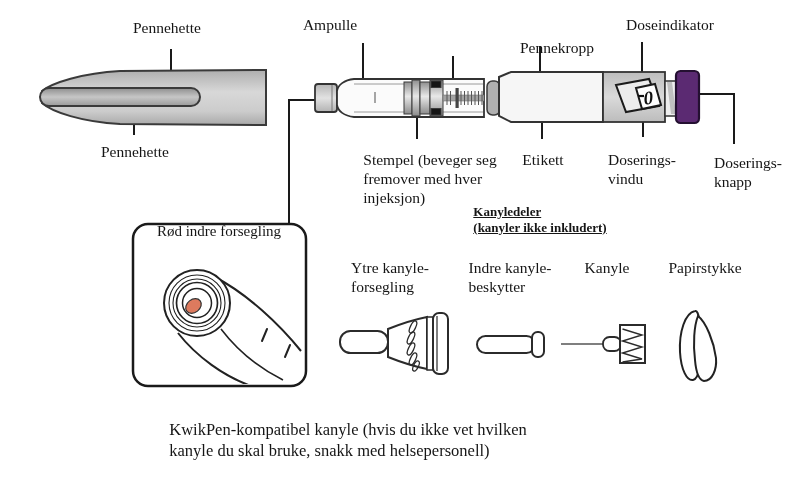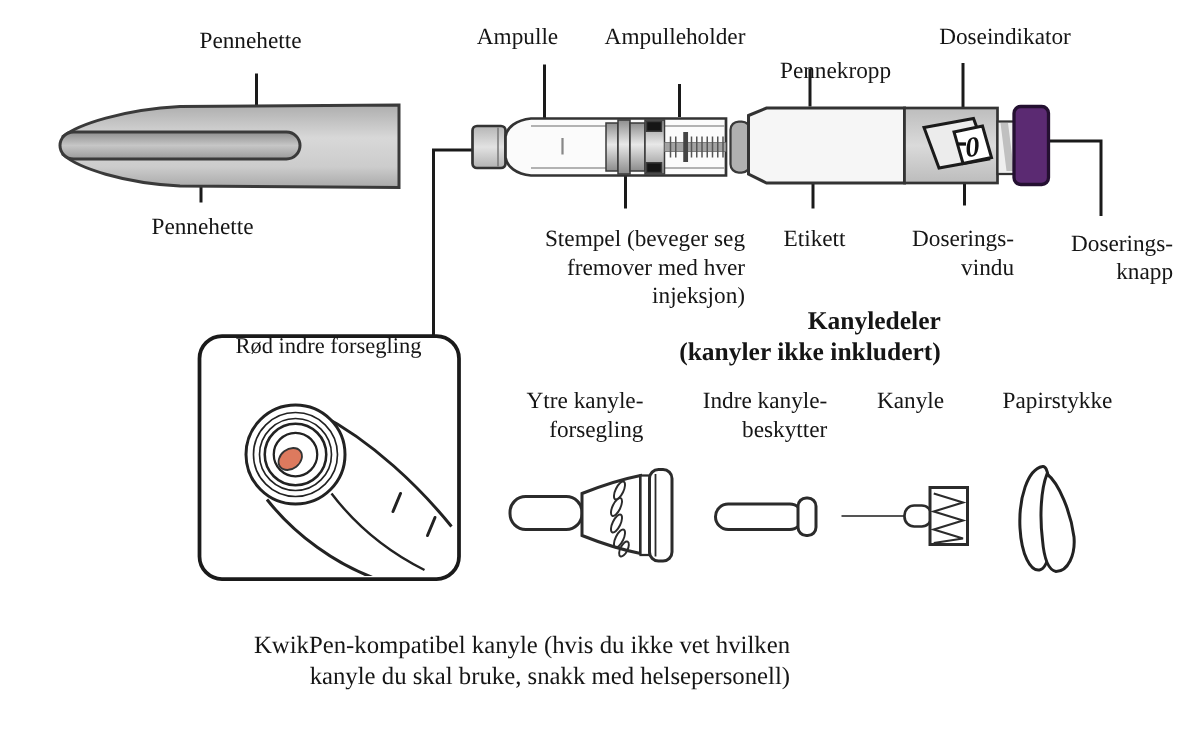--- a/index.html
+++ b/index.html
@@ -2,25 +2,25 @@
 <html><head>
 <meta charset="utf-8">
 <style>
   html,body{margin:0;padding:0;background:#fff;}
   .stage{
     position:relative;width:800px;height:494px;background:#ffffff;
     overflow:hidden;font-family:"Liberation Serif","DejaVu Serif",serif;color:#111;
   }
   .stage svg{position:absolute;left:0;top:0;}
   .lbl{
-    position:absolute;font-size:15.5px;line-height:1.22;text-align:right;
+    position:absolute;font-size:15.5px;line-height:1.22;text-align:left;
     white-space:pre-line;transform:translateX(-50%);color:#151515;
   }
   .lbl.small{font-size:15px;}
-  .lbl.bold{font-weight:bold;font-size:17px;}
+  .lbl.bold{font-weight:bold;font-size:13px;text-decoration:underline;}
   .lbl.footer{font-size:16.5px;line-height:1.25;}
 </style>
 </head>
 <body>
 
 <div class="stage">
 
   <svg width="800" height="494" viewBox="0 0 800 494">
     <defs>
       <linearGradient id="gCap" x1="0" y1="0" x2="0" y2="1">
@@ -170,22 +170,21 @@
       <polyline points="622.5,329 642,335 622.5,341 642,347 622.5,353 642,359 622.5,362" fill="none" stroke="#2b2b2b" stroke-width="1.4"></polyline>
     </g>
 
     <g>
       <path d="M695,311 C685,313 679,332 680,352 C681,370 687,381 693,380 C699,379 702,362 701,341 C700,323 699,310 695,311 Z" fill="#fff" stroke="#222" stroke-width="2"></path>
       <path d="M698,316 C706,322 714,342 716,358 C717,370 712,381 704,381 C699,380 696,372 695,360 C693,344 694,326 698,316 Z" fill="#fff" stroke="#222" stroke-width="2"></path>
     </g>
   </svg>
 
   <div class="lbl" style="left:167px;top:19px">Pennehette</div>
-  <div class="lbl" style="left:345px;top:16px">Ampulle</div>
-  <div class="lbl" style="left:450px;top:16px">Ampulleholder</div>
+  <div class="lbl" style="left:330px;top:16px">Ampulle</div>
   <div class="lbl" style="left:557px;top:39px">Pennekropp</div>
   <div class="lbl" style="left:670px;top:16px">Doseindikator</div>
   <div class="lbl" style="left:135px;top:143px">Pennehette</div>
   <div class="lbl" style="left:430px;top:151px">Stempel (beveger seg
 fremover med hver
 injeksjon)</div>
   <div class="lbl" style="left:543px;top:151px">Etikett</div>
   <div class="lbl" style="left:642px;top:151px">Doserings-
 vindu</div>
   <div class="lbl" style="left:748px;top:154px">Doserings-

